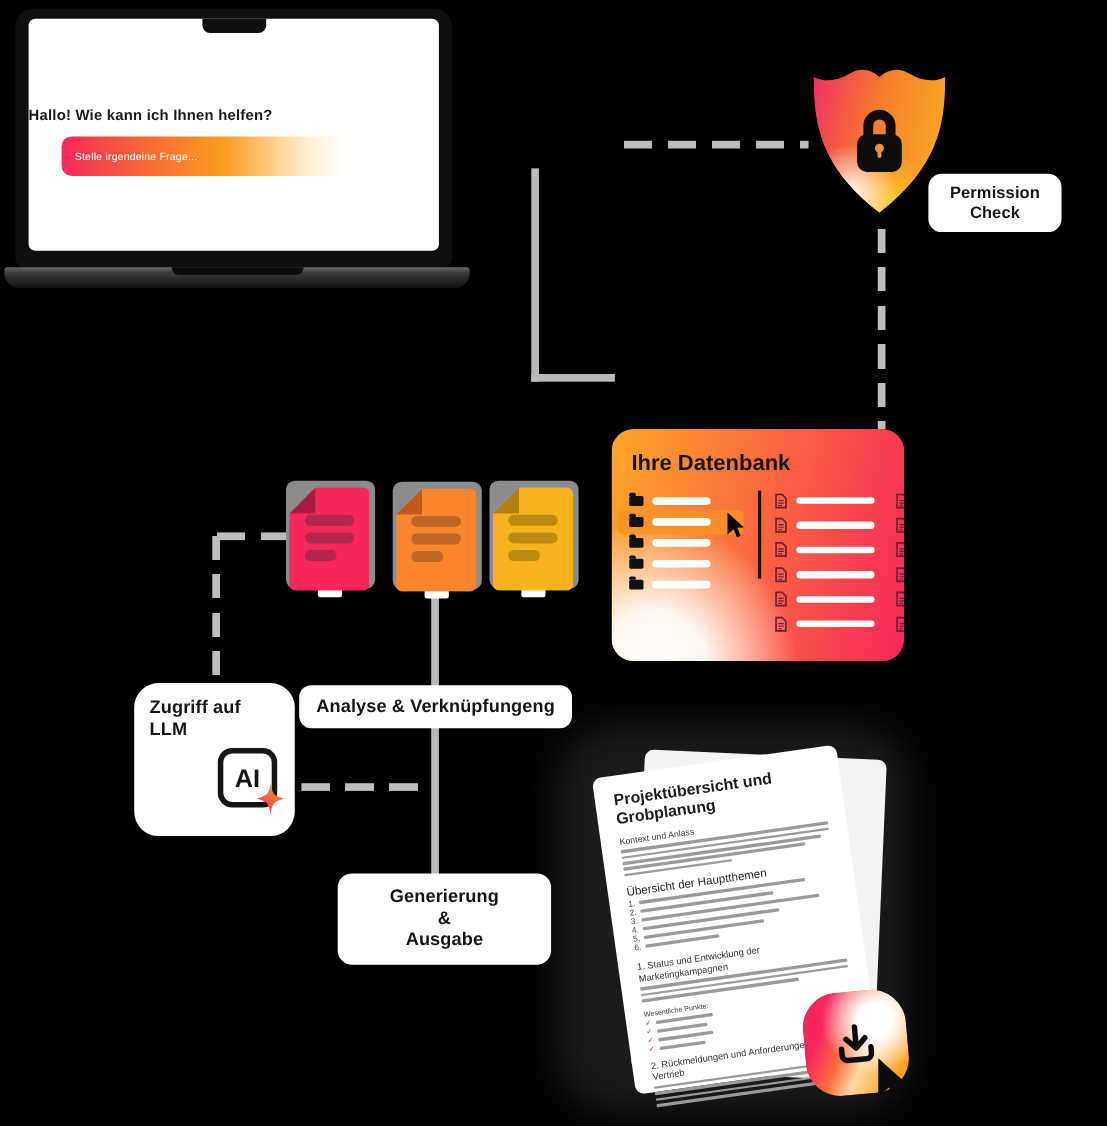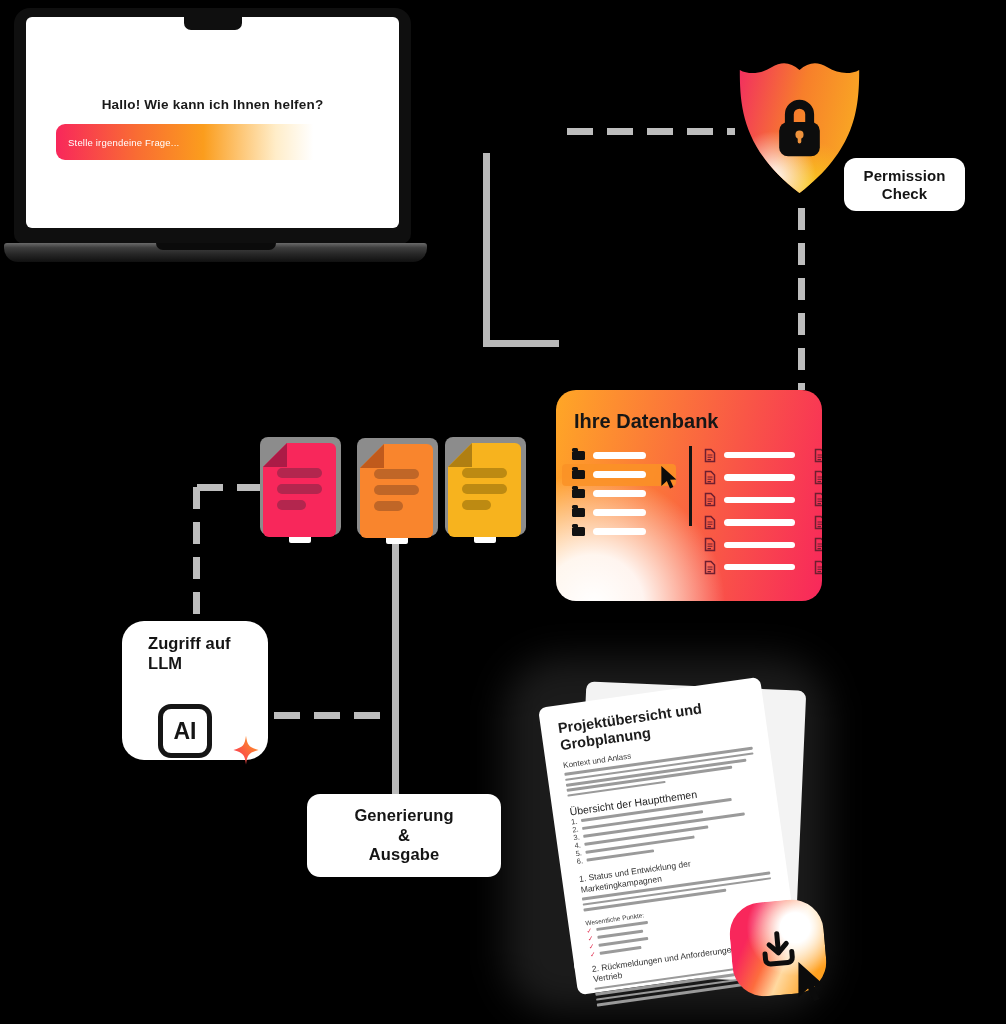--- a/index.html
+++ b/index.html
@@ -24,21 +24,21 @@
   .lt-screen{position:absolute;left:14px;top:8px;width:397px;height:236px;background:#0f0f0f;
              border-radius:16px 16px 10px 10px;}
   .lt-display{position:absolute;left:12px;right:12px;top:9px;bottom:16px;background:#fff;border-radius:6px;overflow:hidden;}
   .lt-notch{position:absolute;left:50%;top:9px;transform:translateX(-50%);width:58px;height:13px;
             background:#0f0f0f;border-radius:0 0 7px 7px;z-index:2;}
   .lt-base{position:absolute;left:4px;top:243px;width:423px;height:19px;
            background:linear-gradient(180deg,#6a6a6a 0%,#3d3d3d 25%,#262626 60%,#101010 100%);
            border-radius:3px 3px 14px 14px;}
   .lt-lip{position:absolute;left:50%;top:0;transform:translateX(-50%);width:120px;height:7px;
           background:#0b0b0b;border-radius:0 0 9px 9px;}
-  .greeting{position:absolute;left:0;right:0;top:80px;text-align:center;font-size:13.5px;
+  .greeting{position:absolute;left:0;right:0;top:80px;text-align:left;font-size:13.5px;
             font-weight:700;color:#1a1a1a;letter-spacing:.2px;}
   .searchbar{position:absolute;left:30px;top:107px;width:268px;height:36px;border-radius:9px;
              background:linear-gradient(90deg,#f8275b 0%,#f96c33 30%,#fb9d1d 55%,rgba(255,184,40,.25) 82%,rgba(255,255,255,0) 96%);
              display:flex;align-items:center;}
   .searchbar span{color:#fff;font-size:9.5px;padding-left:12px;letter-spacing:.2px;}
 
   
   .shield{position:absolute;left:736px;top:58px;width:127px;height:147px;z-index:4;}
 
   
@@ -76,22 +76,22 @@
              clip-path:polygon(0 100%,100% 0,100% 100%);}
   .doc .bar{position:absolute;left:14px;height:9.5px;border-radius:5px;}
   .doc .b1{top:25px;width:45px;}  .doc .b2{top:41px;width:45px;}  .doc .b3{top:57px;width:29px;}
   .doc-pink .page{background:#f8275b;} .doc-pink .fold{background:#ab1b46;} .doc-pink .bar{background:#b3264e;}
   .doc-orange .page{background:#f9852d;} .doc-orange .fold{background:#c05a1c;} .doc-orange .bar{background:#c06627;}
   .doc-yellow .page{background:#f7b31e;} .doc-yellow .fold{background:#b07f12;} .doc-yellow .bar{background:#bd8a12;}
 
   
   .llm{left:122px;top:621px;width:146px;height:139px;border-radius:22px;align-items:flex-start;
        justify-content:flex-start;text-align:left;}
-  .llm .stack{padding:13px 0 0 14px;line-height:1.2;margin-left:12px;}
-  .ai-wrap{position:absolute;right:14px;bottom:0;width:56px;height:56px;padding-left:40px;}
+  .llm .stack{padding:13px 0 0 14px;line-height:1.2;}
+  .ai-wrap{position:absolute;right:14px;bottom:24px;width:56px;height:56px;}
   .ai-box{position:absolute;left:0;top:0;width:44px;height:44px;border:5px solid #151515;border-radius:13px;
           display:flex;align-items:center;justify-content:center;font-size:23px;font-weight:700;color:#151515;}
   .ai-spark{position:absolute;right:-10px;bottom:-10px;}
 
   
   .blob{position:absolute;left:505px;top:658px;width:322px;height:354px;background:#1b1b1b;
         border-radius:54px;filter:blur(18px);z-index:0;}
   .page-back{position:absolute;left:580px;top:686px;width:220px;height:292px;background:#f3f3f3;
              border-radius:8px;transform:rotate(2.5deg);z-index:1;}
   .page-front{position:absolute;left:538px;top:708px;width:224px;height:290px;background:#fff;border-radius:8px;
@@ -378,20 +378,21 @@
           <linearGradient id="sparkG" x1="1" y1="0" x2="0" y2="1">
             <stop offset="0" stop-color="#ffa21f"></stop>
               <stop offset="1" stop-color="#f8275b"></stop>
           </linearGradient>
         </defs>
         <path d="M20 2 C21.6 13 23 14.4 34 17.8 C23 21.2 21.6 22.6 20 34 C18.4 22.6 17 21.2 6 17.8 C17 14.4 18.4 13 20 2 Z" fill="url(#sparkG)"></path>
       </svg>
     </div>
   </div>
 
+  <div class="node" style="left:272px;top:623px;width:248px;height:39px;">Analyse &amp; Verknüpfungeng</div>
 
   <div class="node" style="left:307px;top:794px;width:194px;height:83px;border-radius:13px;">
     <div class="stack">
       <div>Generierung</div>
       <div>&amp;</div>
       <div>Ausgabe</div>
     </div>
   </div>
 
   <div class="blob"></div>

